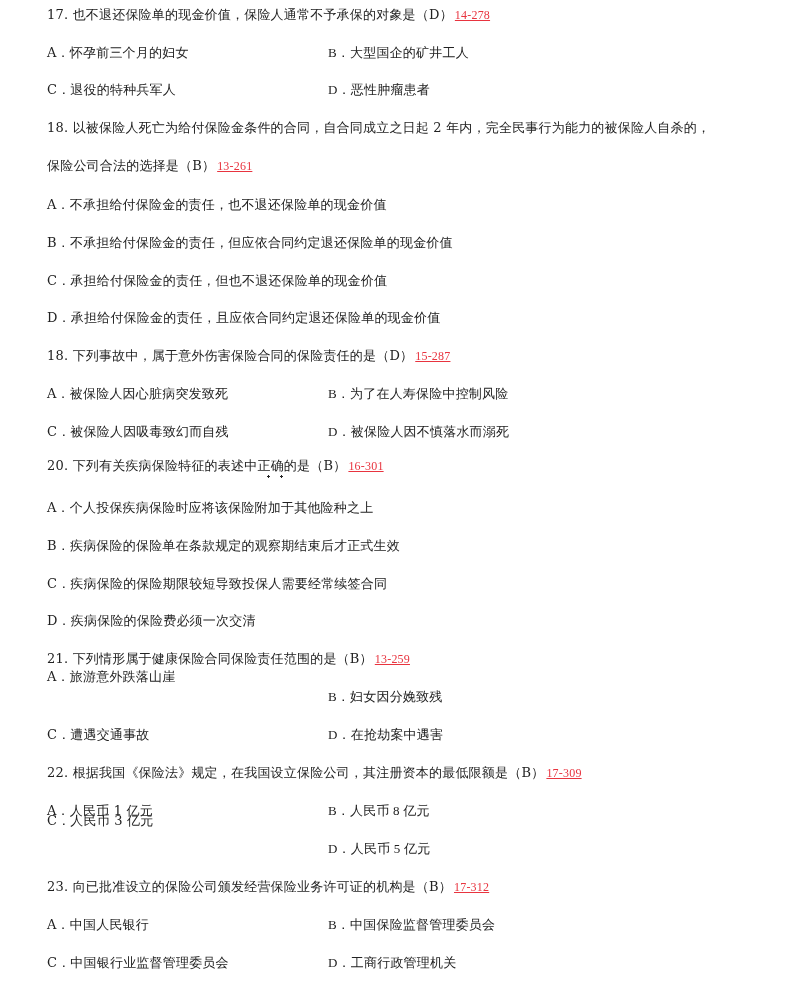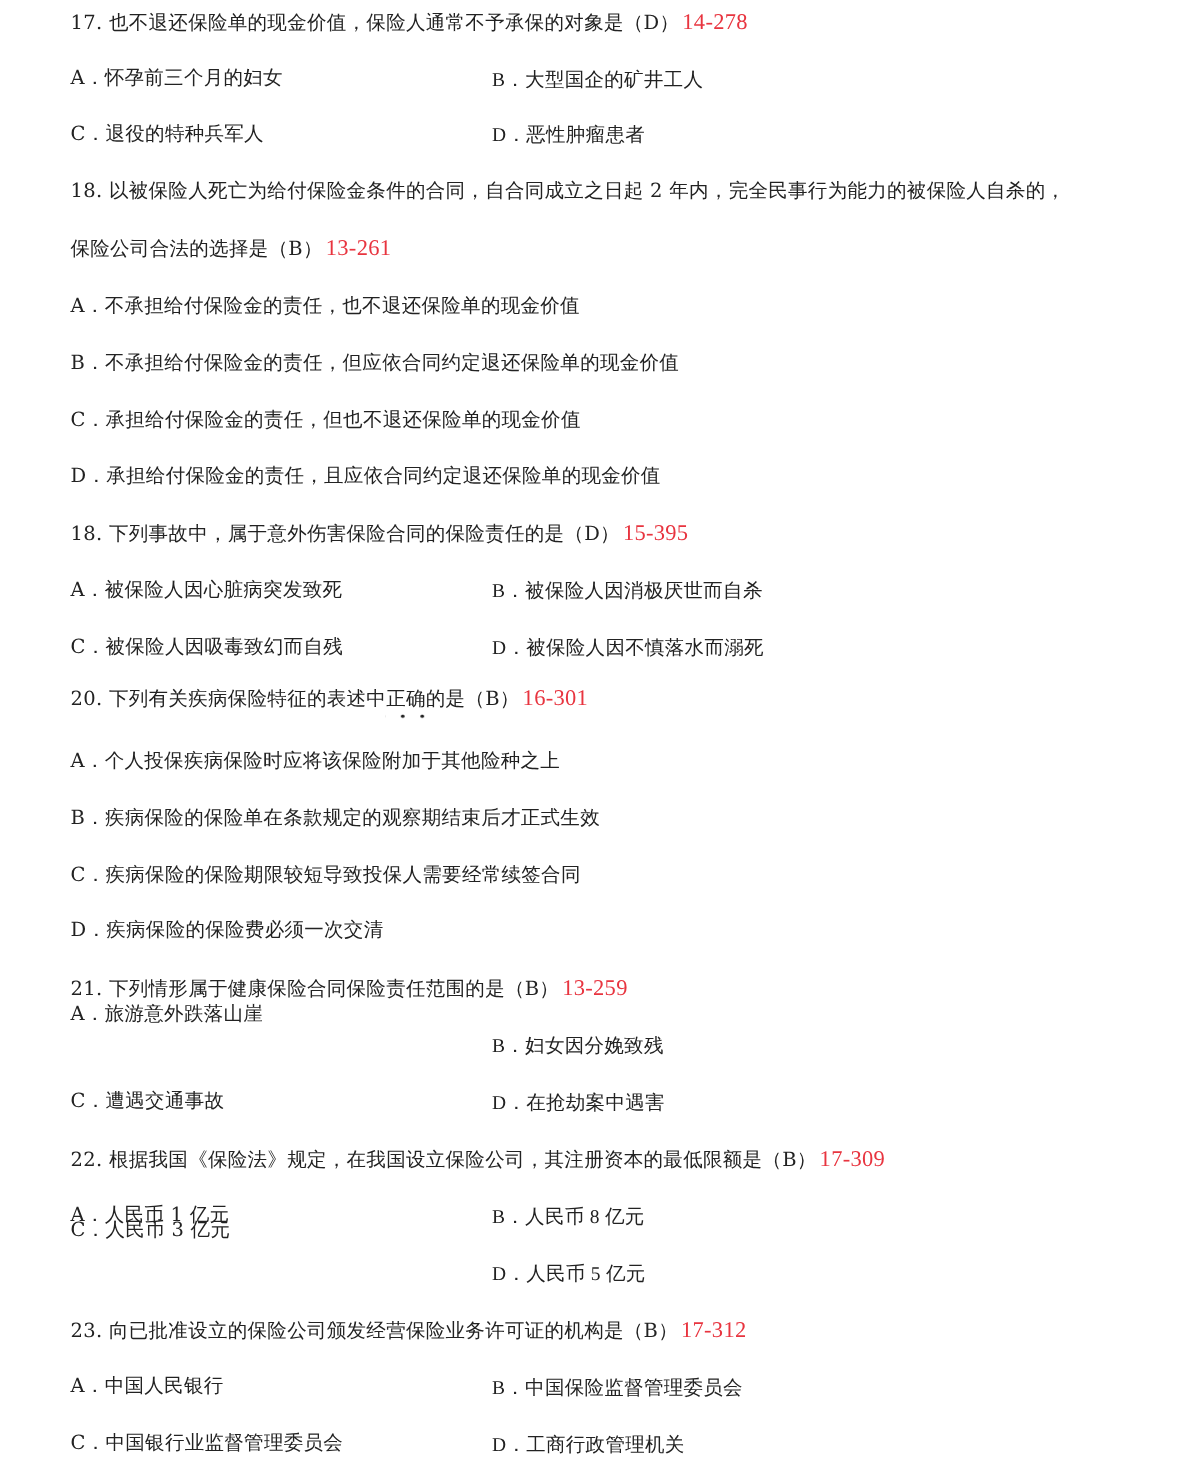--- a/index.html
+++ b/index.html
@@ -7,21 +7,21 @@
     width: 791px; height: 985px; position: relative; overflow: hidden;
     font-family: "DejaVu Serif", "Liberation Serif", serif;
     color: #222222;
   }
   .line {
     position: absolute; left: 47px;
     font-size: 13px; line-height: 18px; white-space: nowrap;
     letter-spacing: 0.2px;
   }
   .col-b { left: 328px; font-family: Liberation Serif, serif; }
-  .ref { color: #e8343f; margin-left: 2px; font-family: "Liberation Serif", serif; font-size: 15px; }
+  .ref { color: #e8343f; margin-left: 2px; font-family: "Liberation Serif", serif; font-size: 12px; text-decoration: underline; }
   .emph { position: relative; }
   .emph::after {
     content: "";
     position: absolute; left: 0; right: 0; bottom: -5px; height: 3px;
     background-image: radial-gradient(circle, #222 1px, transparent 1.3px);
     background-size: 13px 3px;
     background-repeat: repeat-x;
     background-position: 5px 0;
   }
 </style>
@@ -44,24 +44,24 @@
 <div class="line" style="top:157px">
   <span>保险公司合法的选择是（B）</span><span class="ref">13-261</span>
 </div>
 <div class="line" style="top:196px">A．不承担给付保险金的责任，也不退还保险单的现金价值</div>
 <div class="line" style="top:234px">B．不承担给付保险金的责任，但应依合同约定退还保险单的现金价值</div>
 <div class="line" style="top:272px">C．承担给付保险金的责任，但也不退还保险单的现金价值</div>
 <div class="line" style="top:309px">D．承担给付保险金的责任，且应依合同约定退还保险单的现金价值</div>
 
 <div class="line" style="top:347px">
   <span>18.</span>
-  <span>下列事故中，属于意外伤害保险合同的保险责任的是（D）</span><span class="ref">15-395</span>
+  <span>下列事故中，属于意外伤害保险合同的保险责任的是（D）</span><span class="ref">15-287</span>
 </div>
 <div class="line" style="top:385px">A．被保险人因心脏病突发致死</div>
-<div class="line col-b" style="top:385px">B．被保险人因消极厌世而自杀</div>
+<div class="line col-b" style="top:385px">B．为了在人寿保险中控制风险</div>
 <div class="line" style="top:423px">C．被保险人因吸毒致幻而自残</div>
 <div class="line col-b" style="top:423px">D．被保险人因不慎落水而溺死</div>
 
 <div class="line" style="top:457px">
   <span>20.</span>
   <span>下列有关疾病保险特征的表述中</span><span class="emph">正确</span><span>的是（B）</span><span class="ref">16-301</span>
 </div>
 <div class="line" style="top:499px">A．个人投保疾病保险时应将该保险附加于其他险种之上</div>
 <div class="line" style="top:537px">B．疾病保险的保险单在条款规定的观察期结束后才正式生效</div>
 <div class="line" style="top:575px">C．疾病保险的保险期限较短导致投保人需要经常续签合同</div>

